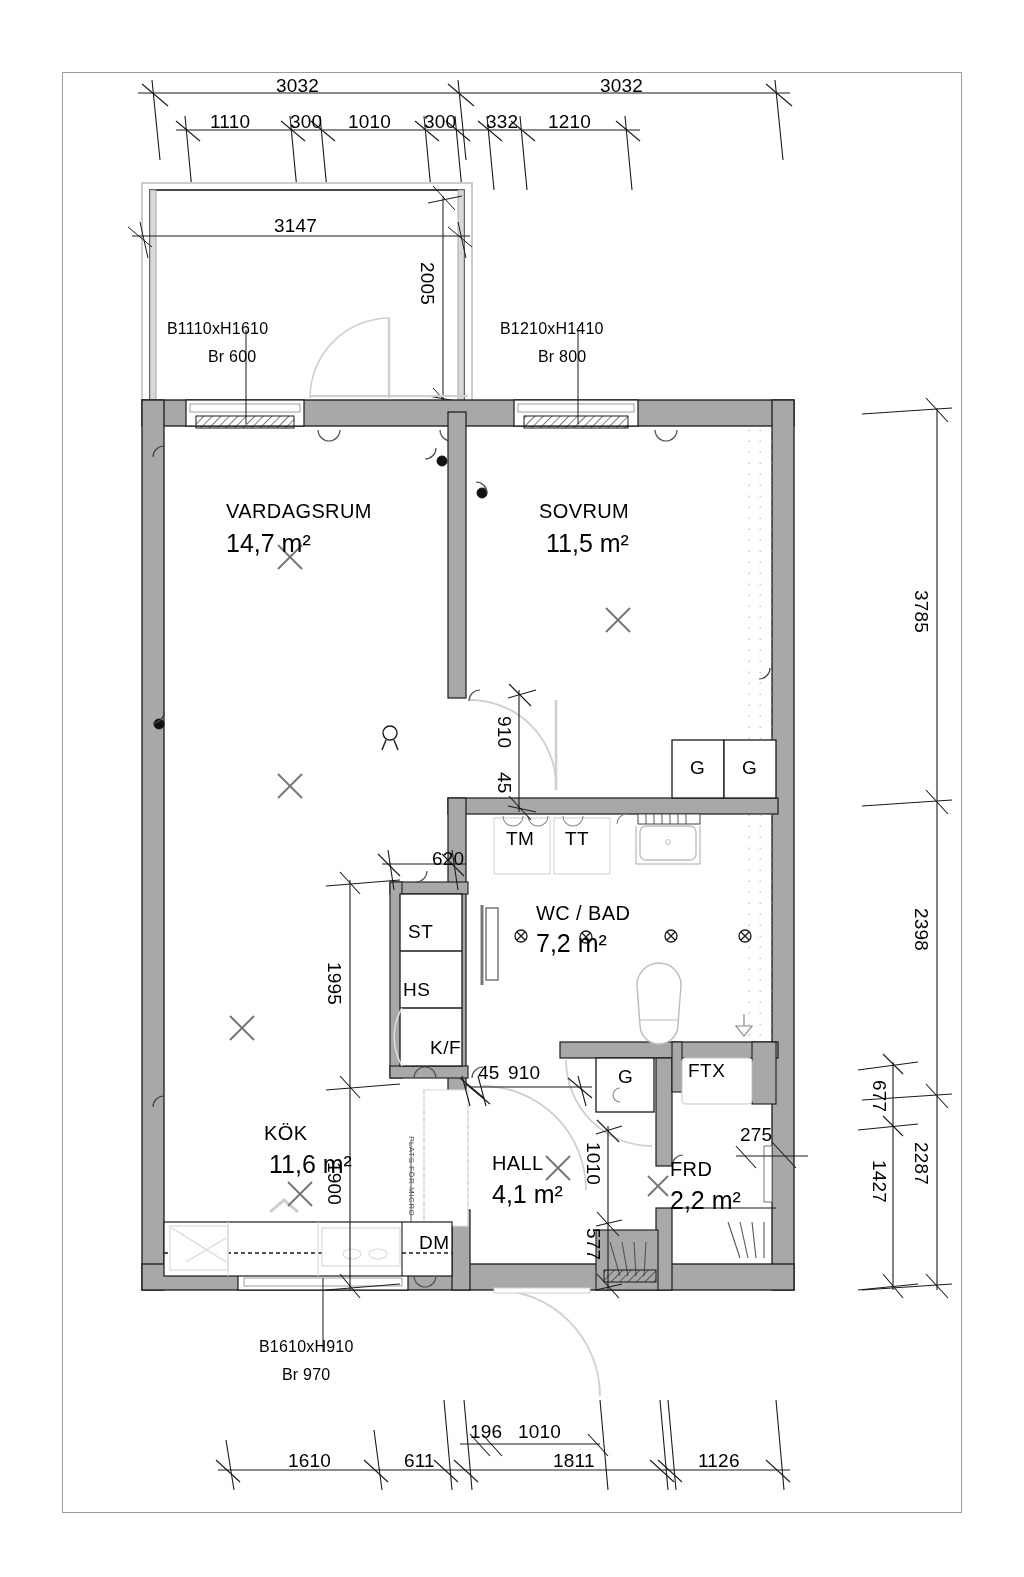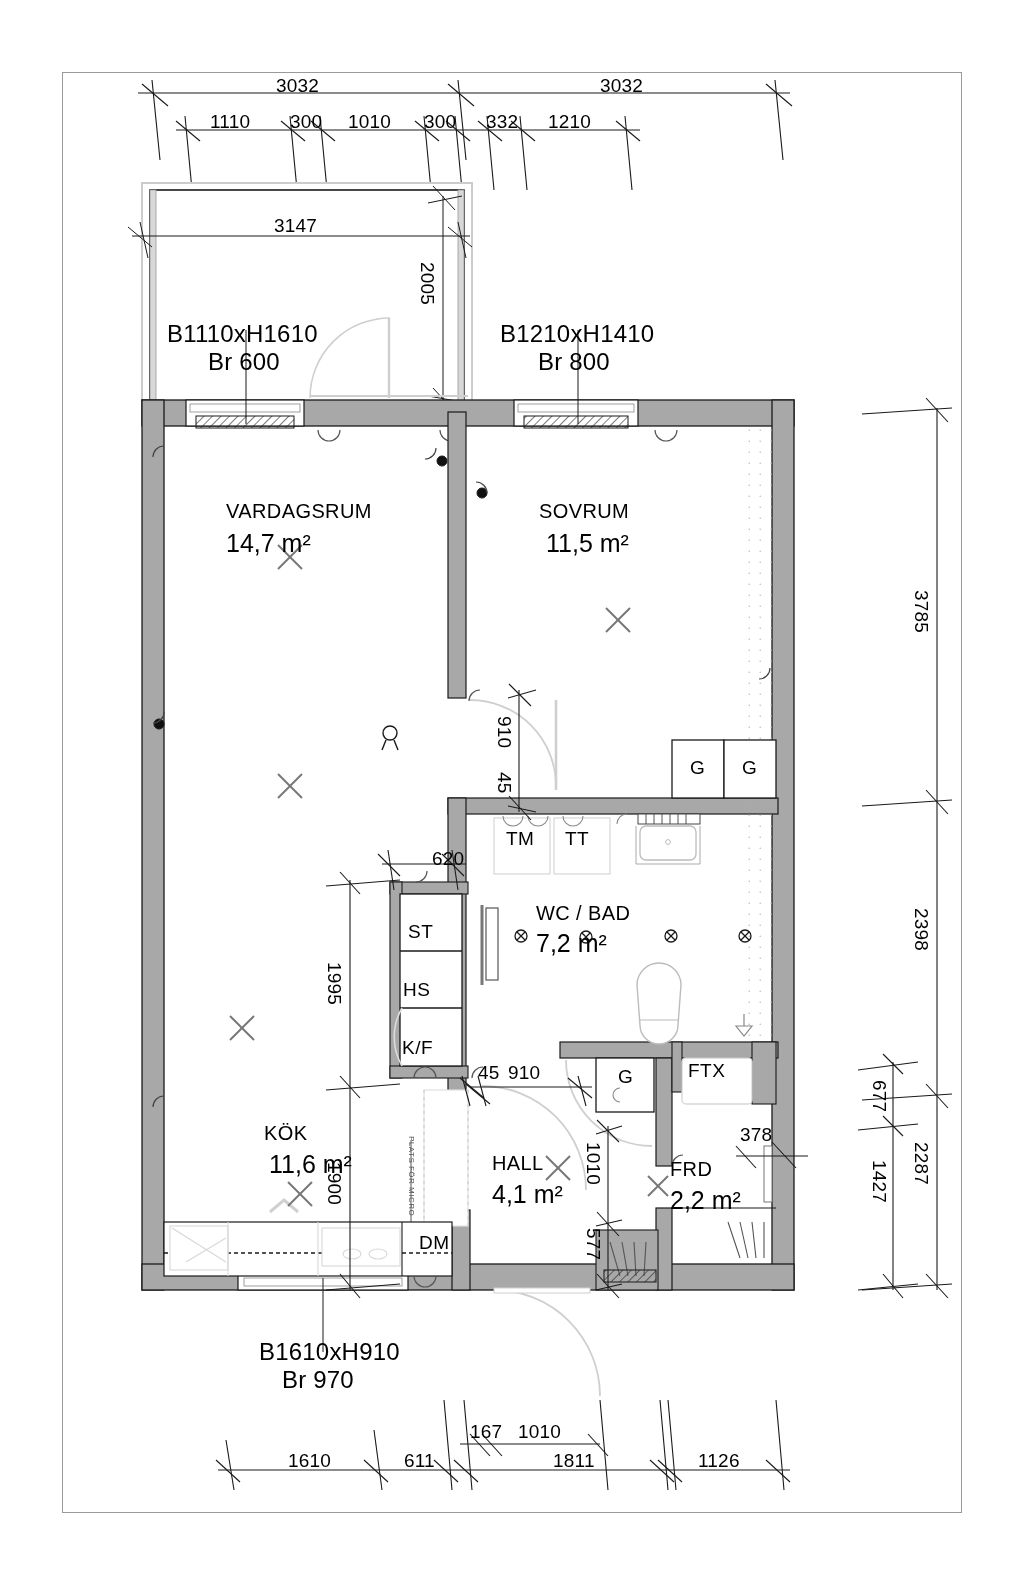--- a/index.html
+++ b/index.html
@@ -6,21 +6,21 @@
   html,body{margin:0;padding:0;background:#ffffff;}
   body{font-family:"Liberation Sans",sans-serif;}
   #page{position:relative;width:1024px;height:1577px;background:#ffffff;overflow:hidden;}
   #frame{position:absolute;left:62px;top:72px;width:900px;height:1441px;border:1.5px solid #9a9a9a;box-sizing:border-box;}
   .plan{position:absolute;left:0;top:0;width:1024px;height:1577px;}
   .lbl{position:absolute;white-space:nowrap;color:#000;font-family:"Liberation Sans",sans-serif;}
   .room-name{font-size:20px;letter-spacing:.4px;}
   .room-area{font-size:25px;}
   .dim{font-size:19px;letter-spacing:.2px;text-align:center;}
   .dimv{font-size:19px;letter-spacing:.2px;transform-origin:0 0;}
-  .win{font-size:24px;letter-spacing:.2px;}
+  .win{font-size:16px;letter-spacing:.2px;}
   .appl{font-size:19px;letter-spacing:.5px;}
   .micro{font-size:8px;letter-spacing:.5px;color:#555;transform-origin:0 0;}
 </style>
 </head>
 <body>
 
 <div id="page">
 
   <div id="frame"></div>
 
@@ -452,49 +452,49 @@
   <div class="lbl room-name" style="left:492px;top:1152px;">HALL</div>
   <div class="lbl room-area" style="left:492px;top:1180px;">4,1 m²</div>
 
   <div class="lbl room-name" style="left:670px;top:1158px;">FRD</div>
   <div class="lbl room-area" style="left:670px;top:1186px;">2,2 m²</div>
 
   <div class="lbl appl" style="left:506px;top:828px;">TM</div>
   <div class="lbl appl" style="left:565px;top:828px;">TT</div>
   <div class="lbl appl" style="left:408px;top:921px;">ST</div>
   <div class="lbl appl" style="left:403px;top:979px;">HS</div>
-  <div class="lbl appl" style="left:402px;top:1037px;">K/F</div>
+  <div class="lbl appl" style="left:402px;top:1037px;padding-left:28px;">K/F</div>
   <div class="lbl appl" style="left:419px;top:1232px;">DM</div>
   <div class="lbl appl" style="left:688px;top:1060px;">FTX</div>
   <div class="lbl appl" style="left:690px;top:757px;">G</div>
   <div class="lbl appl" style="left:742px;top:757px;">G</div>
   <div class="lbl appl" style="left:618px;top:1066px;">G</div>
 
   <div class="lbl micro" style="left:416px;top:1136px;transform:rotate(90deg);">PLATS FÖR MICRO</div>
 
   <div class="lbl dim" style="left:432px;top:848px;">620</div>
   <div class="lbl dimv" style="left:345px;top:962px;transform:rotate(90deg);">1995</div>
   <div class="lbl dimv" style="left:345px;top:1162px;transform:rotate(90deg);">1900</div>
 
   <div class="lbl dimv" style="left:515px;top:716px;transform:rotate(90deg);">910</div>
   <div class="lbl dimv" style="left:515px;top:772px;transform:rotate(90deg);">45</div>
 
   <div class="lbl dim" style="left:478px;top:1062px;">45</div>
   <div class="lbl dim" style="left:508px;top:1062px;">910</div>
   <div class="lbl dimv" style="left:604px;top:1142px;transform:rotate(90deg);">1010</div>
   <div class="lbl dimv" style="left:604px;top:1228px;transform:rotate(90deg);">577</div>
 
-  <div class="lbl dim" style="left:740px;top:1124px;">378</div>
+  <div class="lbl dim" style="left:740px;top:1124px;">275</div>
 
   <div class="lbl dimv" style="left:932px;top:590px;transform:rotate(90deg);">3785</div>
   <div class="lbl dimv" style="left:932px;top:908px;transform:rotate(90deg);">2398</div>
   <div class="lbl dimv" style="left:932px;top:1142px;transform:rotate(90deg);">2287</div>
   <div class="lbl dimv" style="left:890px;top:1080px;transform:rotate(90deg);">677</div>
   <div class="lbl dimv" style="left:890px;top:1160px;transform:rotate(90deg);">1427</div>
 
   <div class="lbl dim" style="left:288px;top:1450px;">1610</div>
   <div class="lbl dim" style="left:404px;top:1450px;">611</div>
   <div class="lbl dim" style="left:553px;top:1450px;">1811</div>
   <div class="lbl dim" style="left:698px;top:1450px;">1126</div>
-  <div class="lbl dim" style="left:470px;top:1421px;">167</div>
+  <div class="lbl dim" style="left:470px;top:1421px;">196</div>
   <div class="lbl dim" style="left:518px;top:1421px;">1010</div>
 
 </div>
 
 </body></html>

